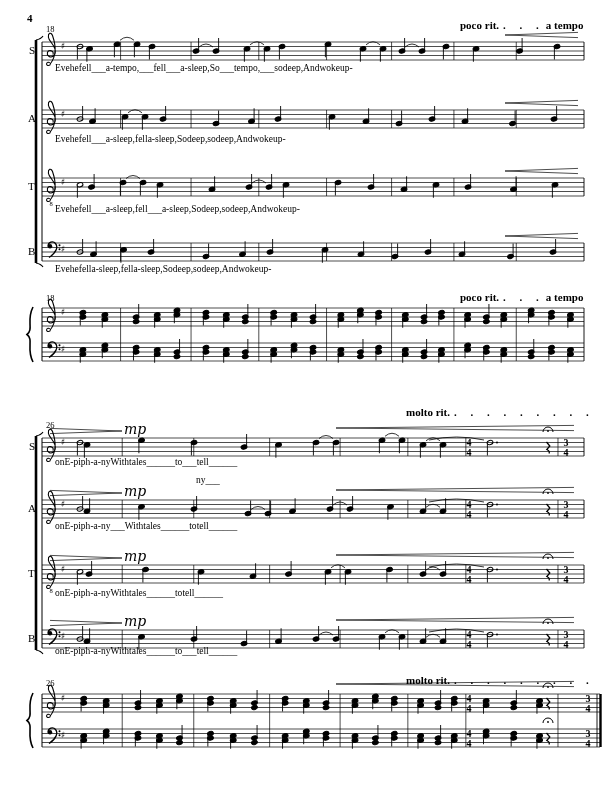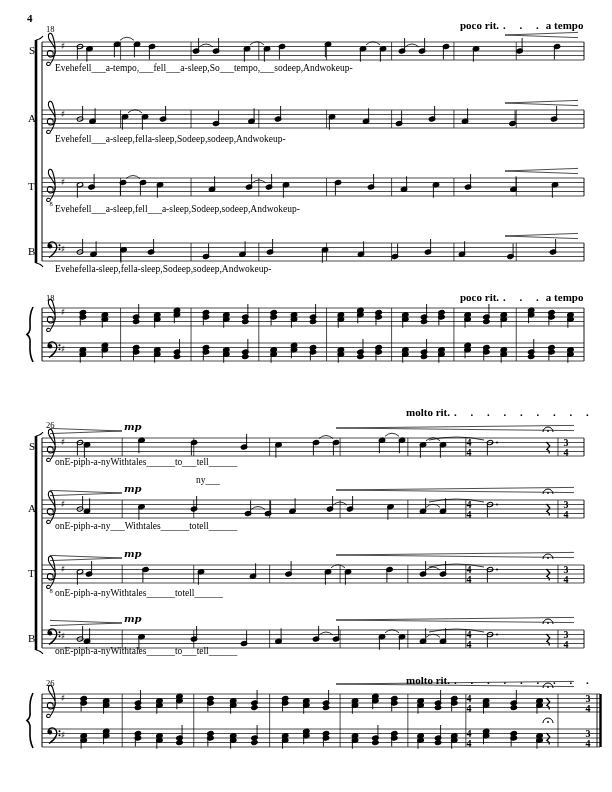--- a/index.html
+++ b/index.html
@@ -4,21 +4,21 @@
 <style>
   html,body{margin:0;padding:0;background:#888;}
   .page{position:relative;width:612px;height:792px;background:#ffffff;
         font-family:"Liberation Serif","DejaVu Serif",serif;color:#000;overflow:hidden;margin:0 auto;}
   .abs{position:absolute;}
   .pagenum{font-size:11px;font-weight:bold;}
   .vlabel{font-size:11px;}
   .mnum{font-size:8.5px;}
   .tempo{font-size:11px;font-weight:bold;white-space:nowrap;}
   .tempo .dots{letter-spacing:3px;word-spacing:5px;margin:0 4px;font-weight:bold;}
-  .dyn{font-size:10px;font-style:italic;font-weight:bold;font-family:"DejaVu Serif",serif;}
+  .dyn{font-size:14px;font-style:italic;font-weight:normal;font-family:"DejaVu Serif",serif;}
   .lyrics{display:flex;font-size:9.5px;white-space:nowrap;}
   .lyrics .tok{white-space:pre;}
   .divisi{font-size:9.5px;}
   svg.notation{position:absolute;left:0;top:0;pointer-events:none;}
 </style>
 </head>
 <body>
 
 <div class="page">
 

